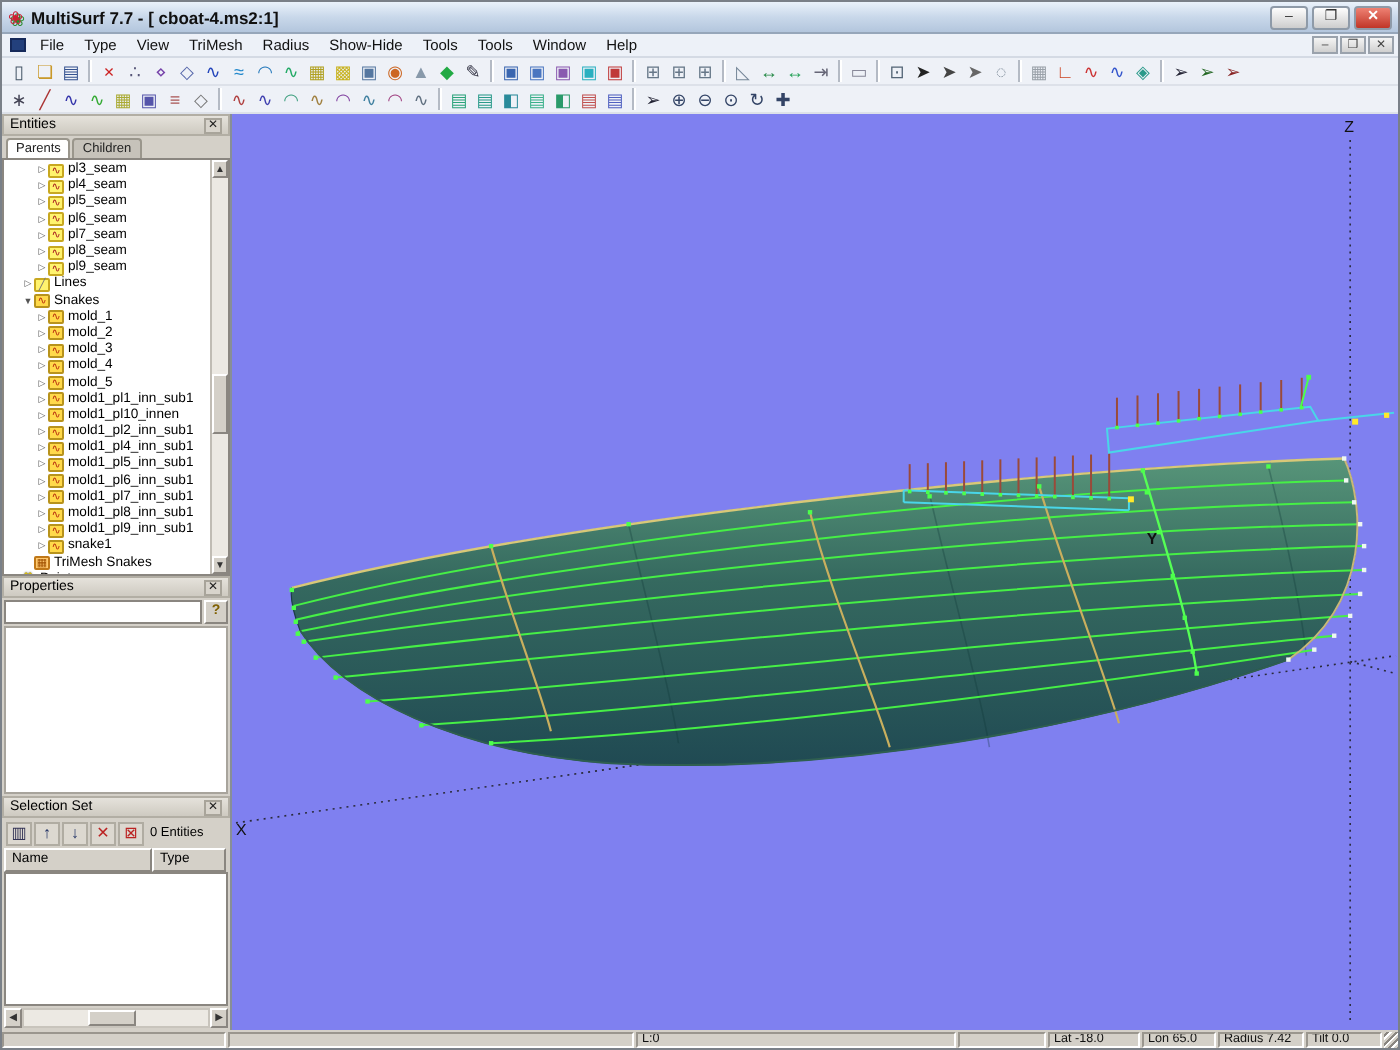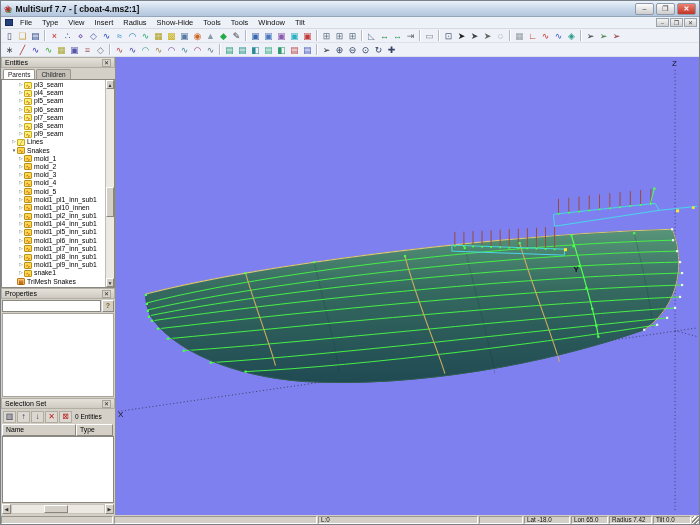--- a/index.html
+++ b/index.html
@@ -88,27 +88,27 @@
       <span class="wbtn close">✕</span>
     </span>
   </div>
 
   <div class="menubar">
     <span class="mdi-ico"></span>
     <span id="menu-items" style="display:flex;">
         <span class="menu-item">File</span>
         <span class="menu-item">Type</span>
         <span class="menu-item">View</span>
-        <span class="menu-item">Insert</span>
+        <span class="menu-item">TriMesh</span>
         <span class="menu-item">Radius</span>
         <span class="menu-item">Show-Hide</span>
         <span class="menu-item">Tools</span>
         <span class="menu-item">Tools</span>
         <span class="menu-item">Window</span>
-        <span class="menu-item">Tilt</span>
+        <span class="menu-item">Help</span>
       </span>
     <span class="mdi-btns">
       <span class="mbtn">–</span>
       <span class="mbtn">❐</span>
       <span class="mbtn">✕</span>
     </span>
   </div>
 
   <div class="toolbar" id="tb1">
       <span class="tb-group">

